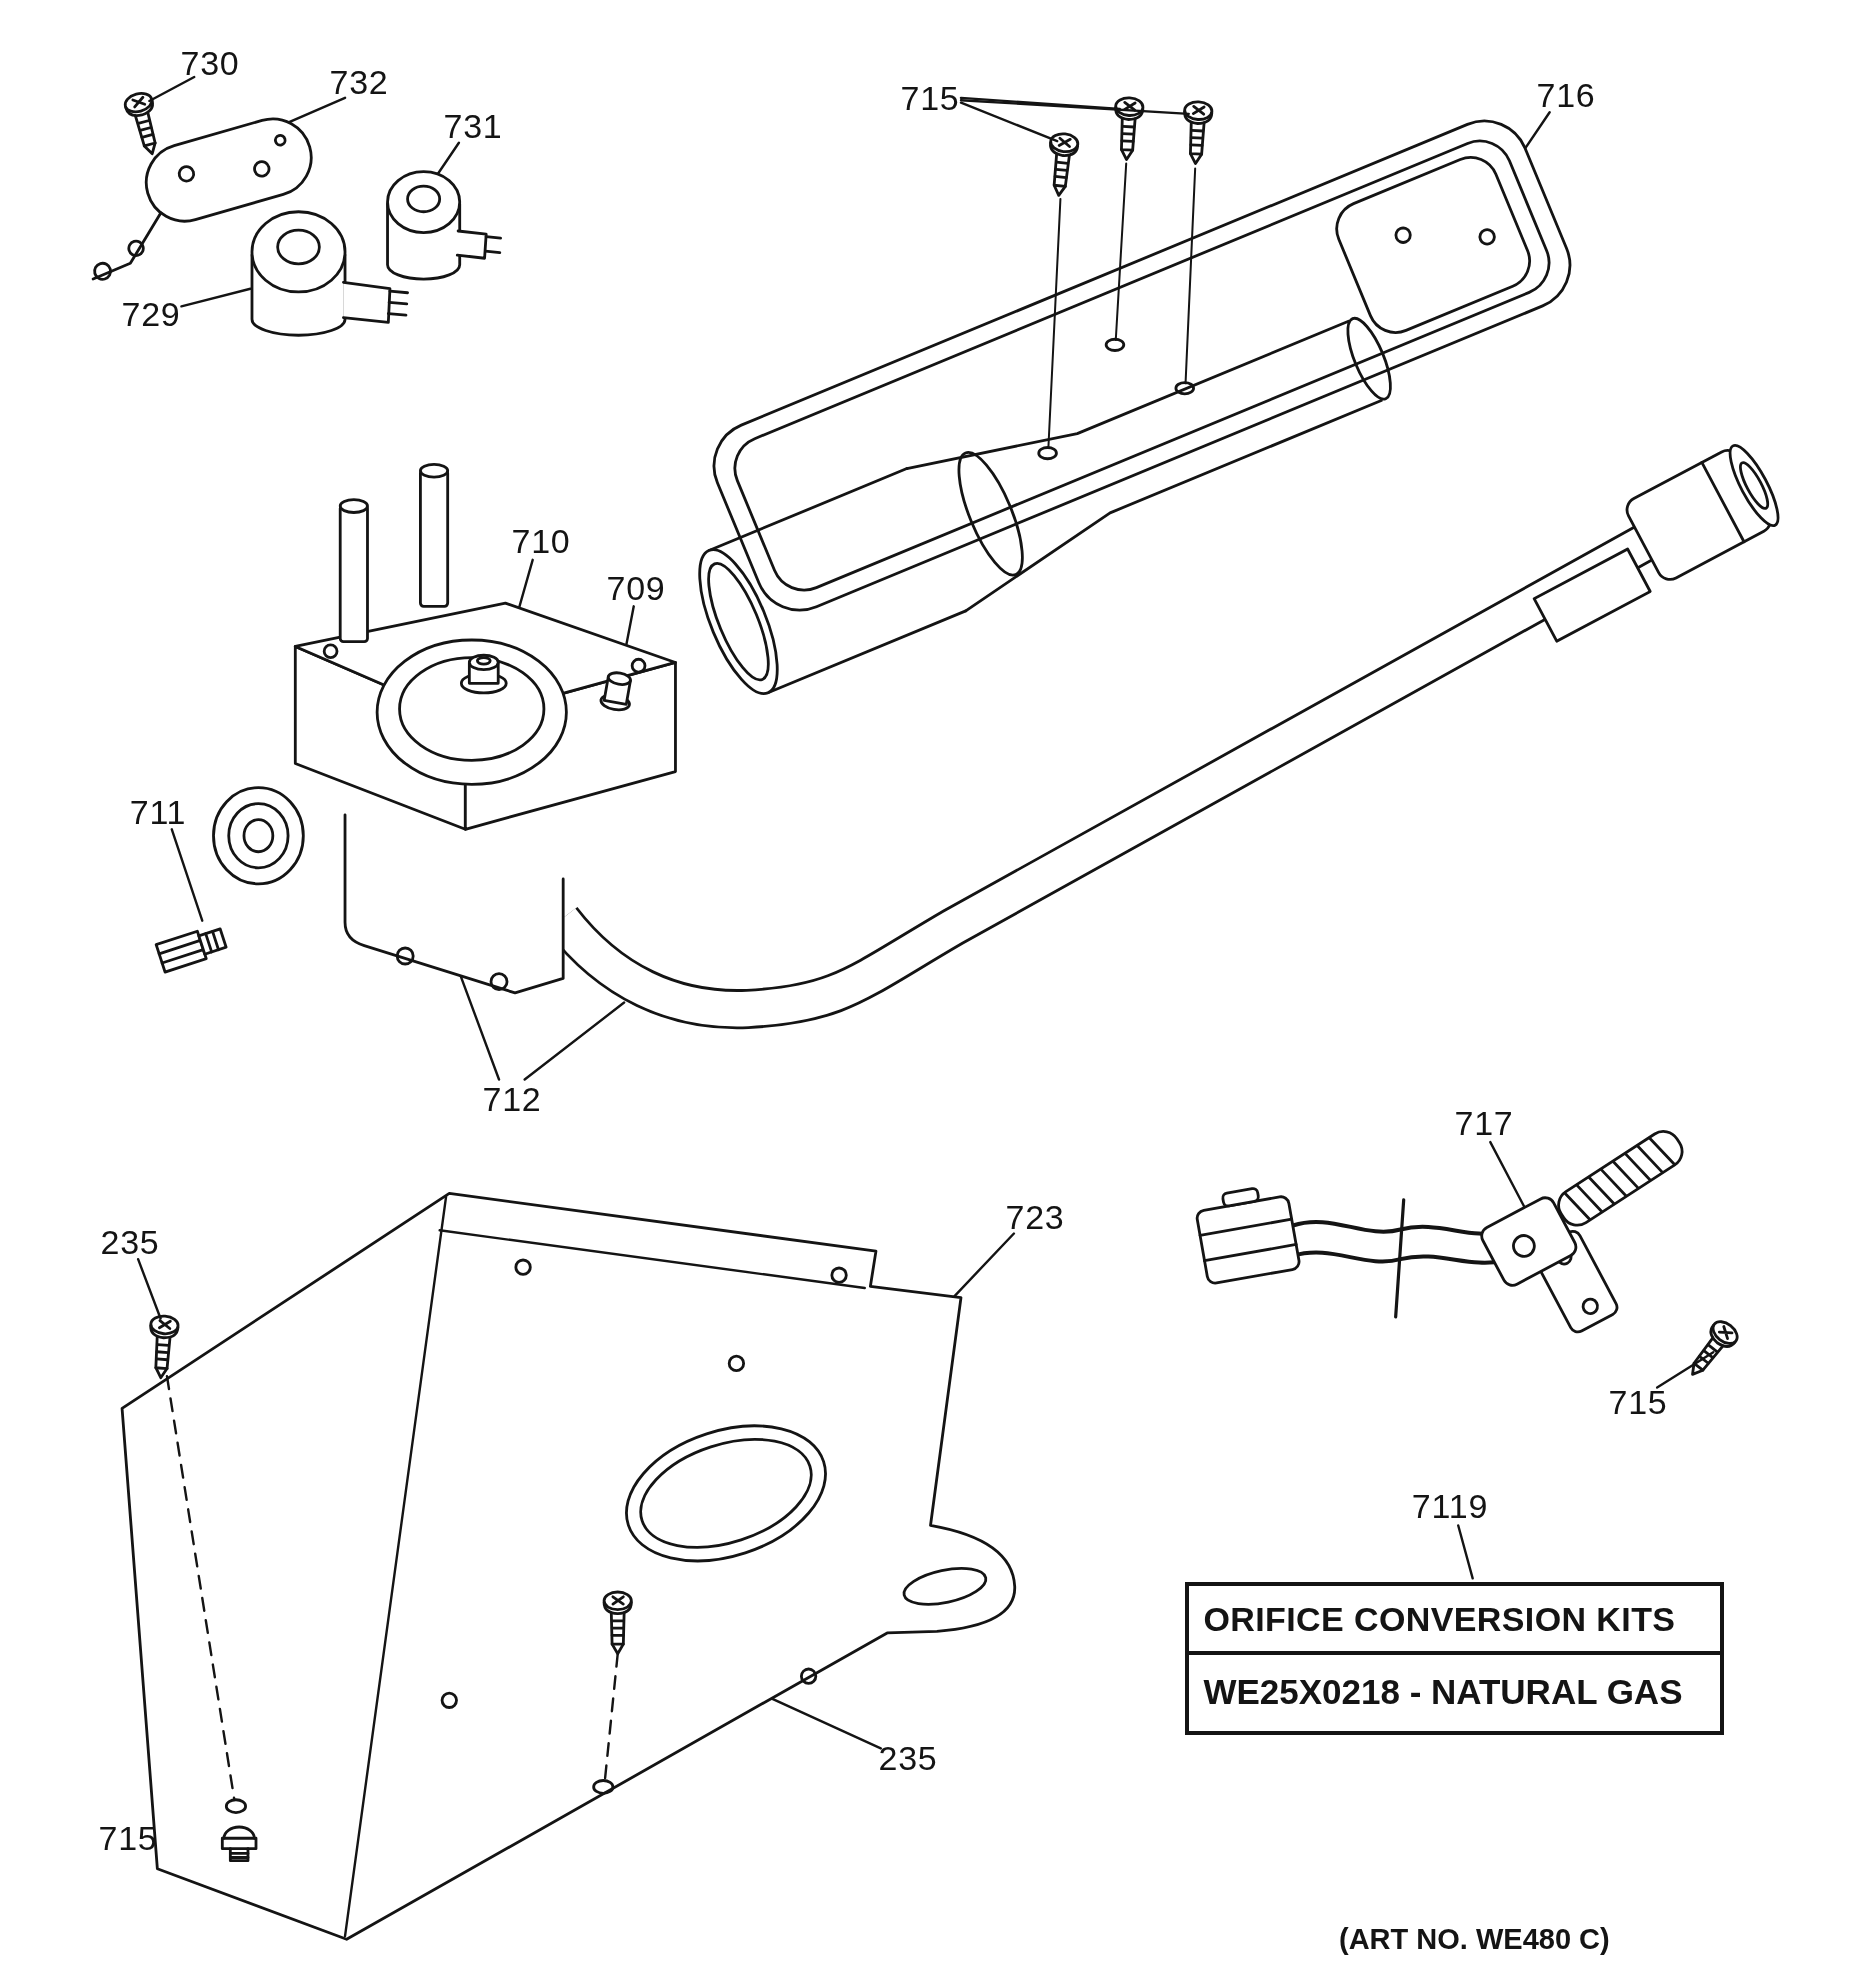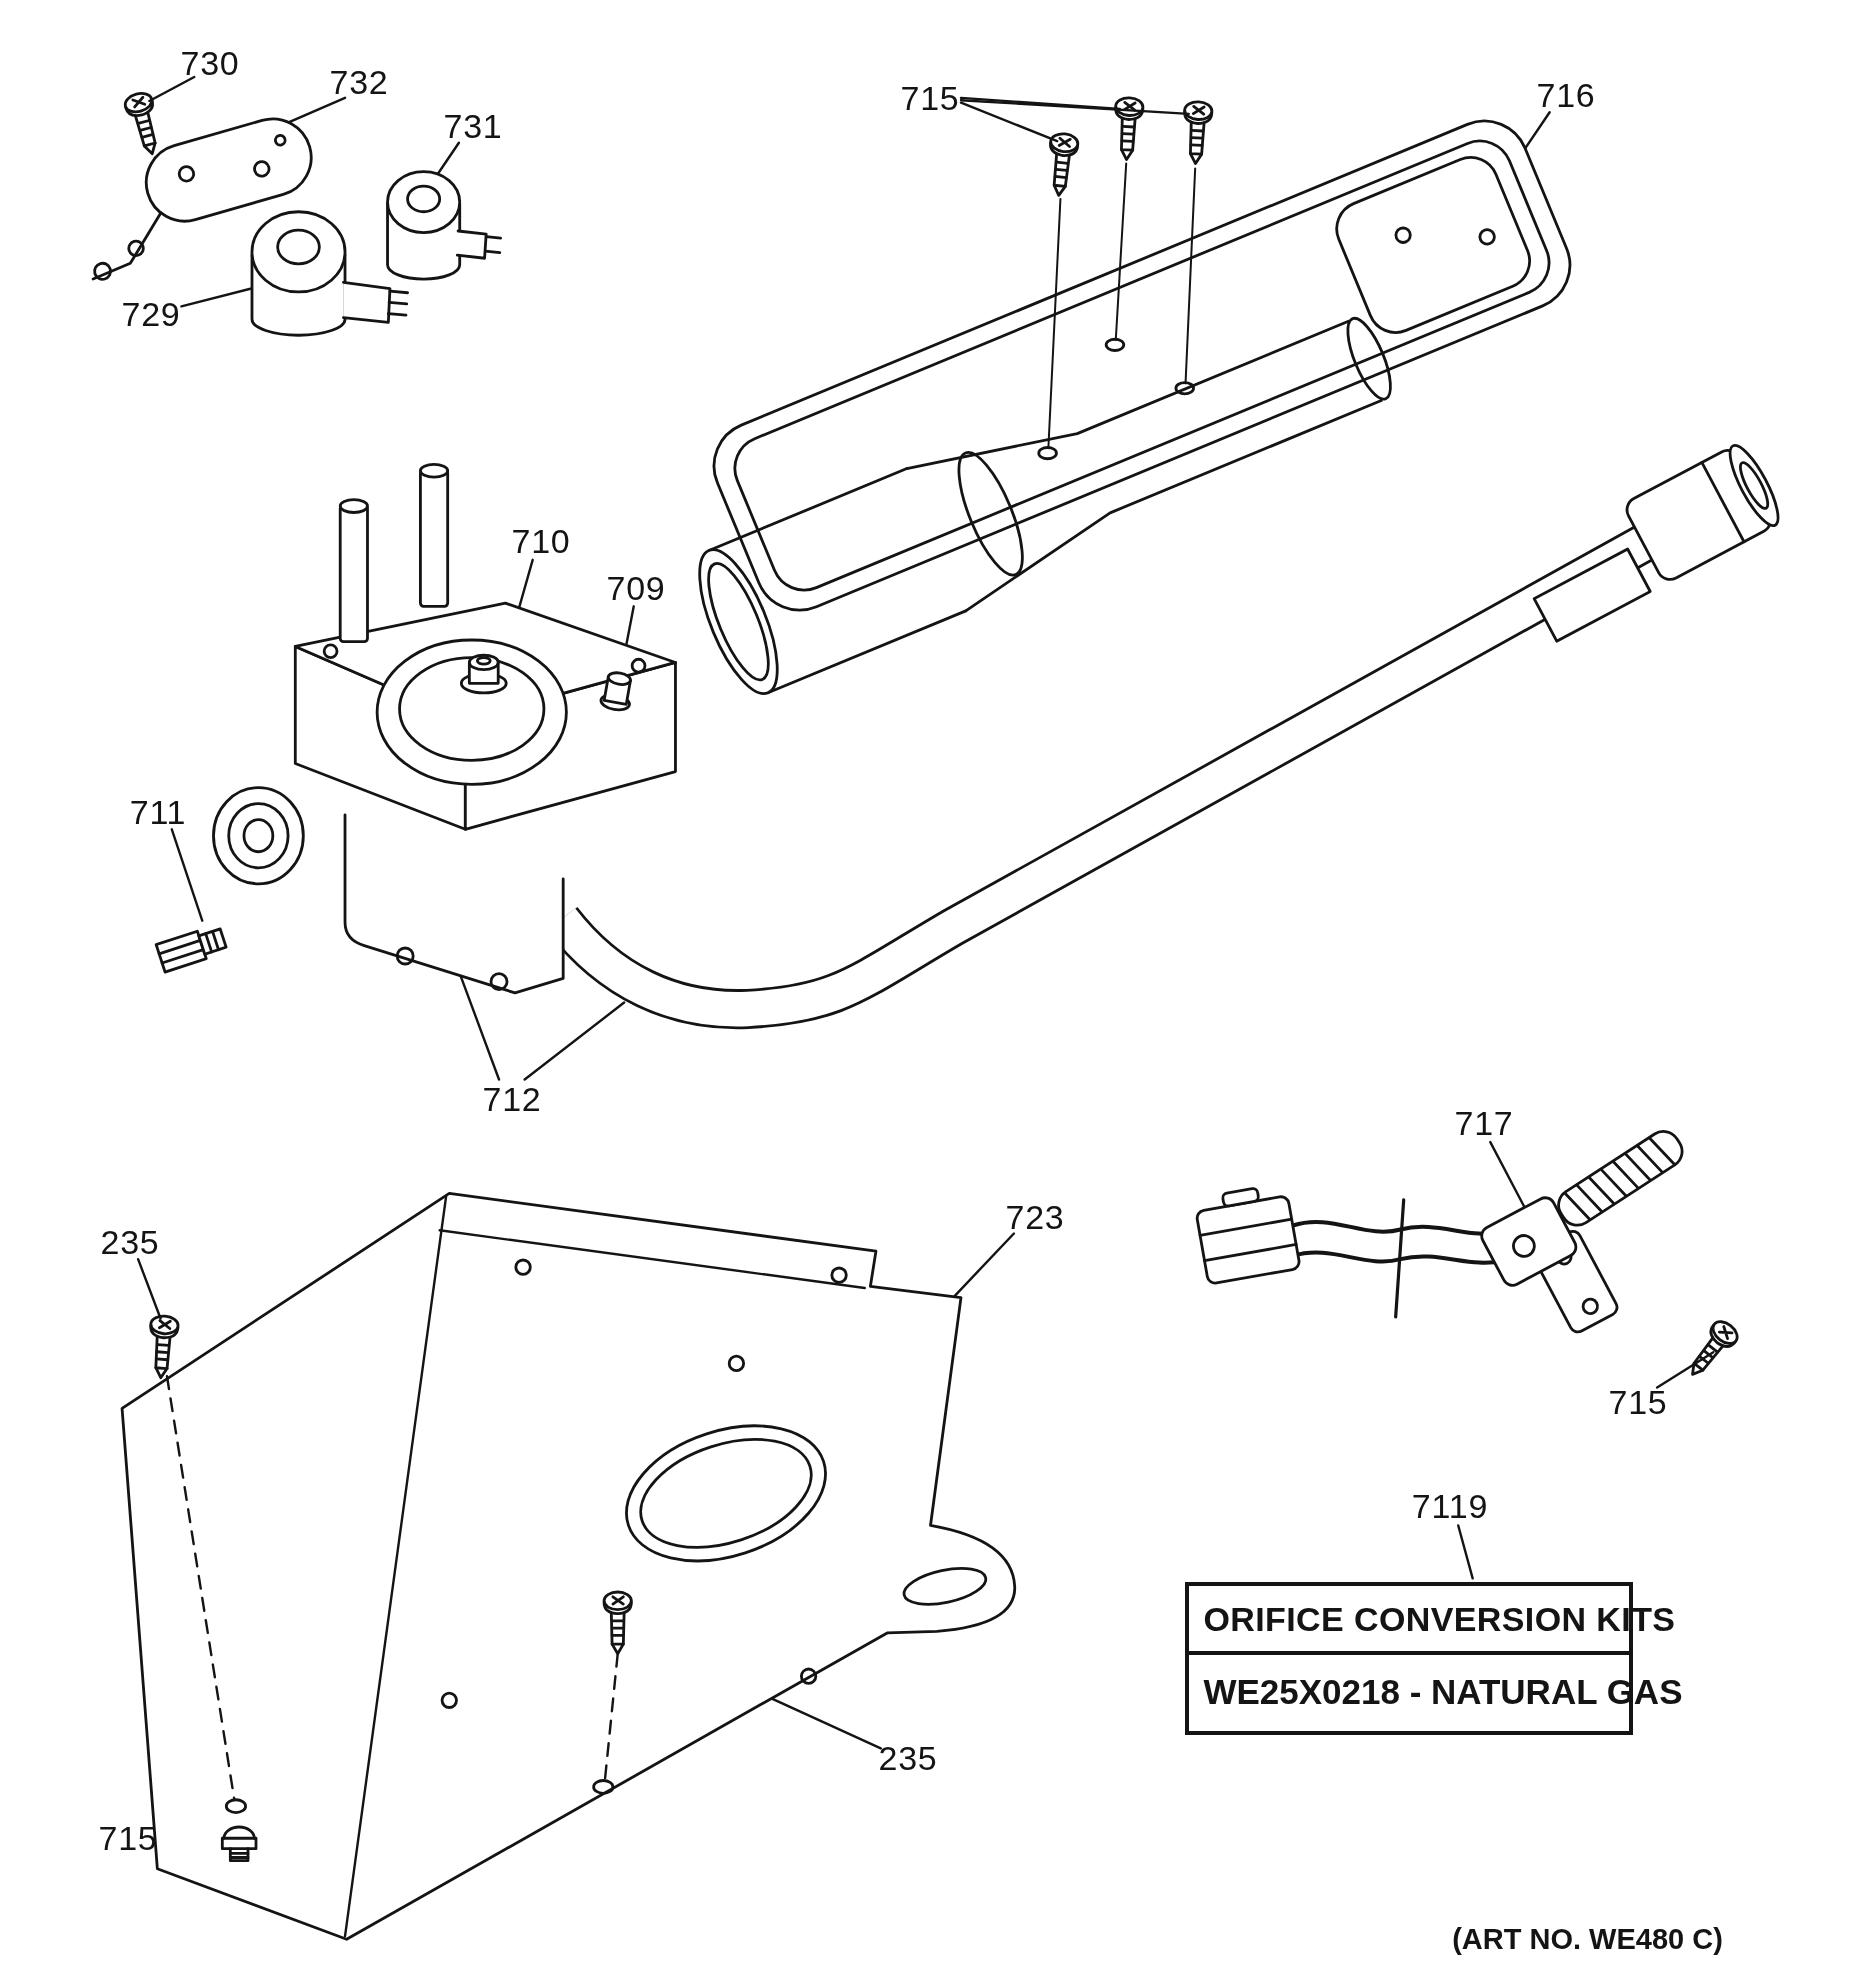--- a/index.html
+++ b/index.html
@@ -22,21 +22,21 @@
     transform: translate(-50%, -50%);
     font-size: 34px;
     font-weight: 400;
     letter-spacing: 0.8px;
     white-space: nowrap;
     color: #141414;
   }
   .kits-box {
     position: absolute;
     left: 1185px; top: 1582px;
-    width: 448px;
+    width: 539px;
     box-sizing: border-box;
     border: 4.8px solid #141414;
     background: #ffffff;
     padding: 14.4px 14.4px 16px 14.4px;
   }
   .kits-heading {
     font-size: 34px;
     font-weight: 700;
     letter-spacing: 0.4px;
     white-space: nowrap;
@@ -50,21 +50,21 @@
     font-size: 35px;
     font-weight: 700;
     line-height: 1.35;
     white-space: nowrap;
     margin-top: 12px;
   }
   .artno {
     position: absolute;
     left: 1339px; top: 1923px;
     width: 497px;
-    text-align: center;
+    text-align: left;
     font-size: 29px;
     font-weight: 700;
     white-space: nowrap;
   }
 </style>
 </head>
 <body>
 
 <div class="stage">
 

